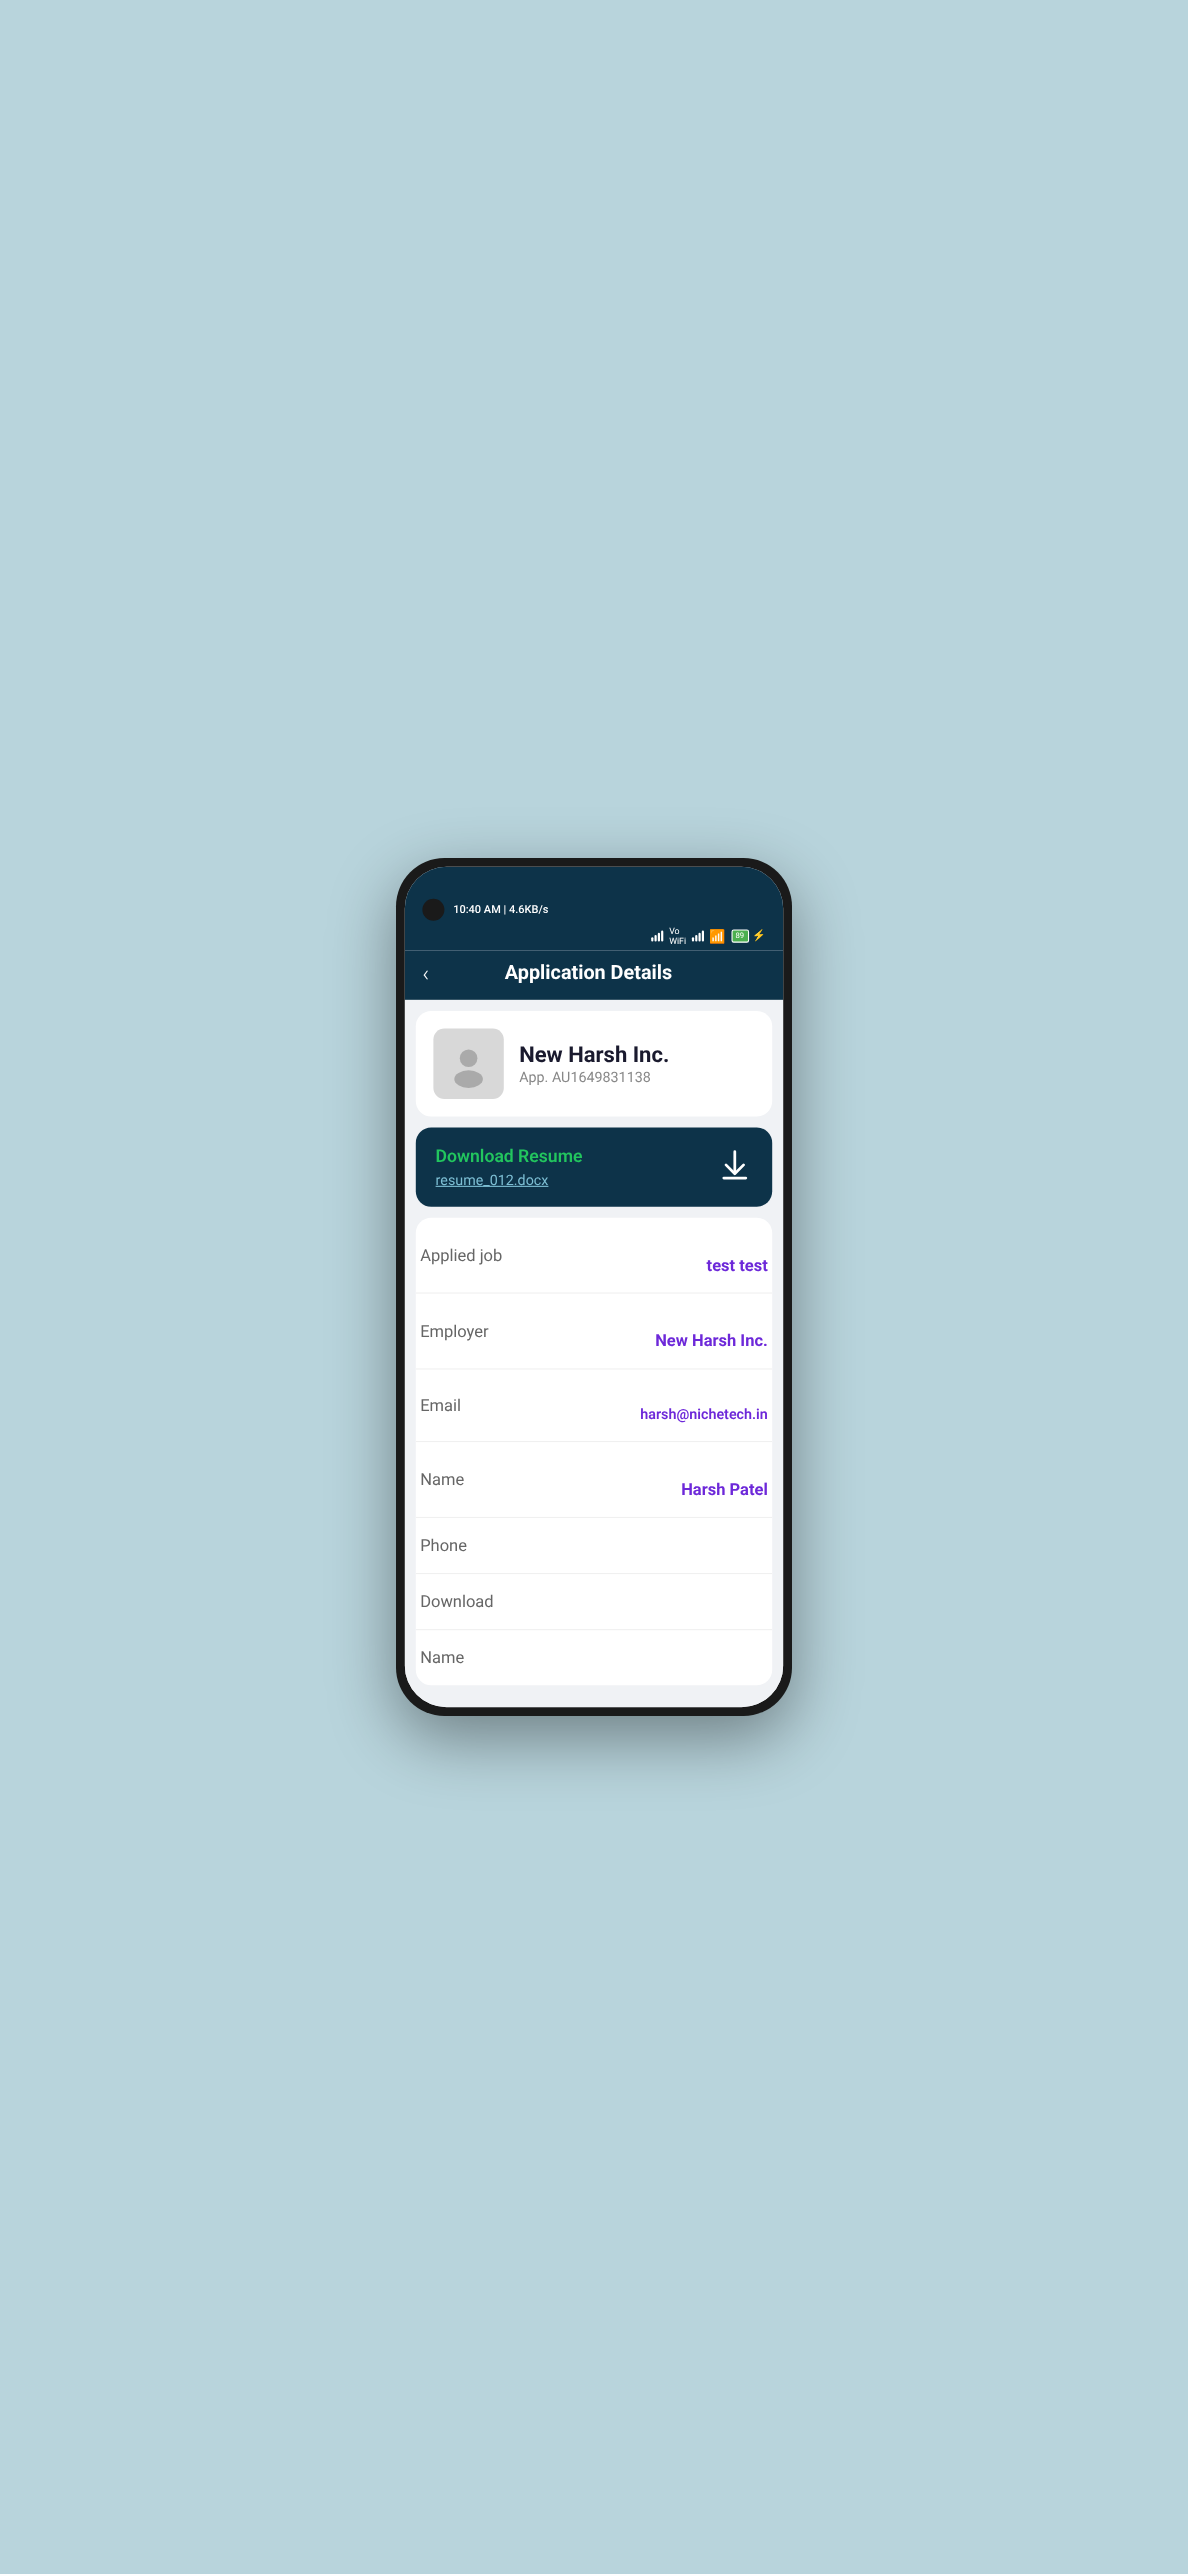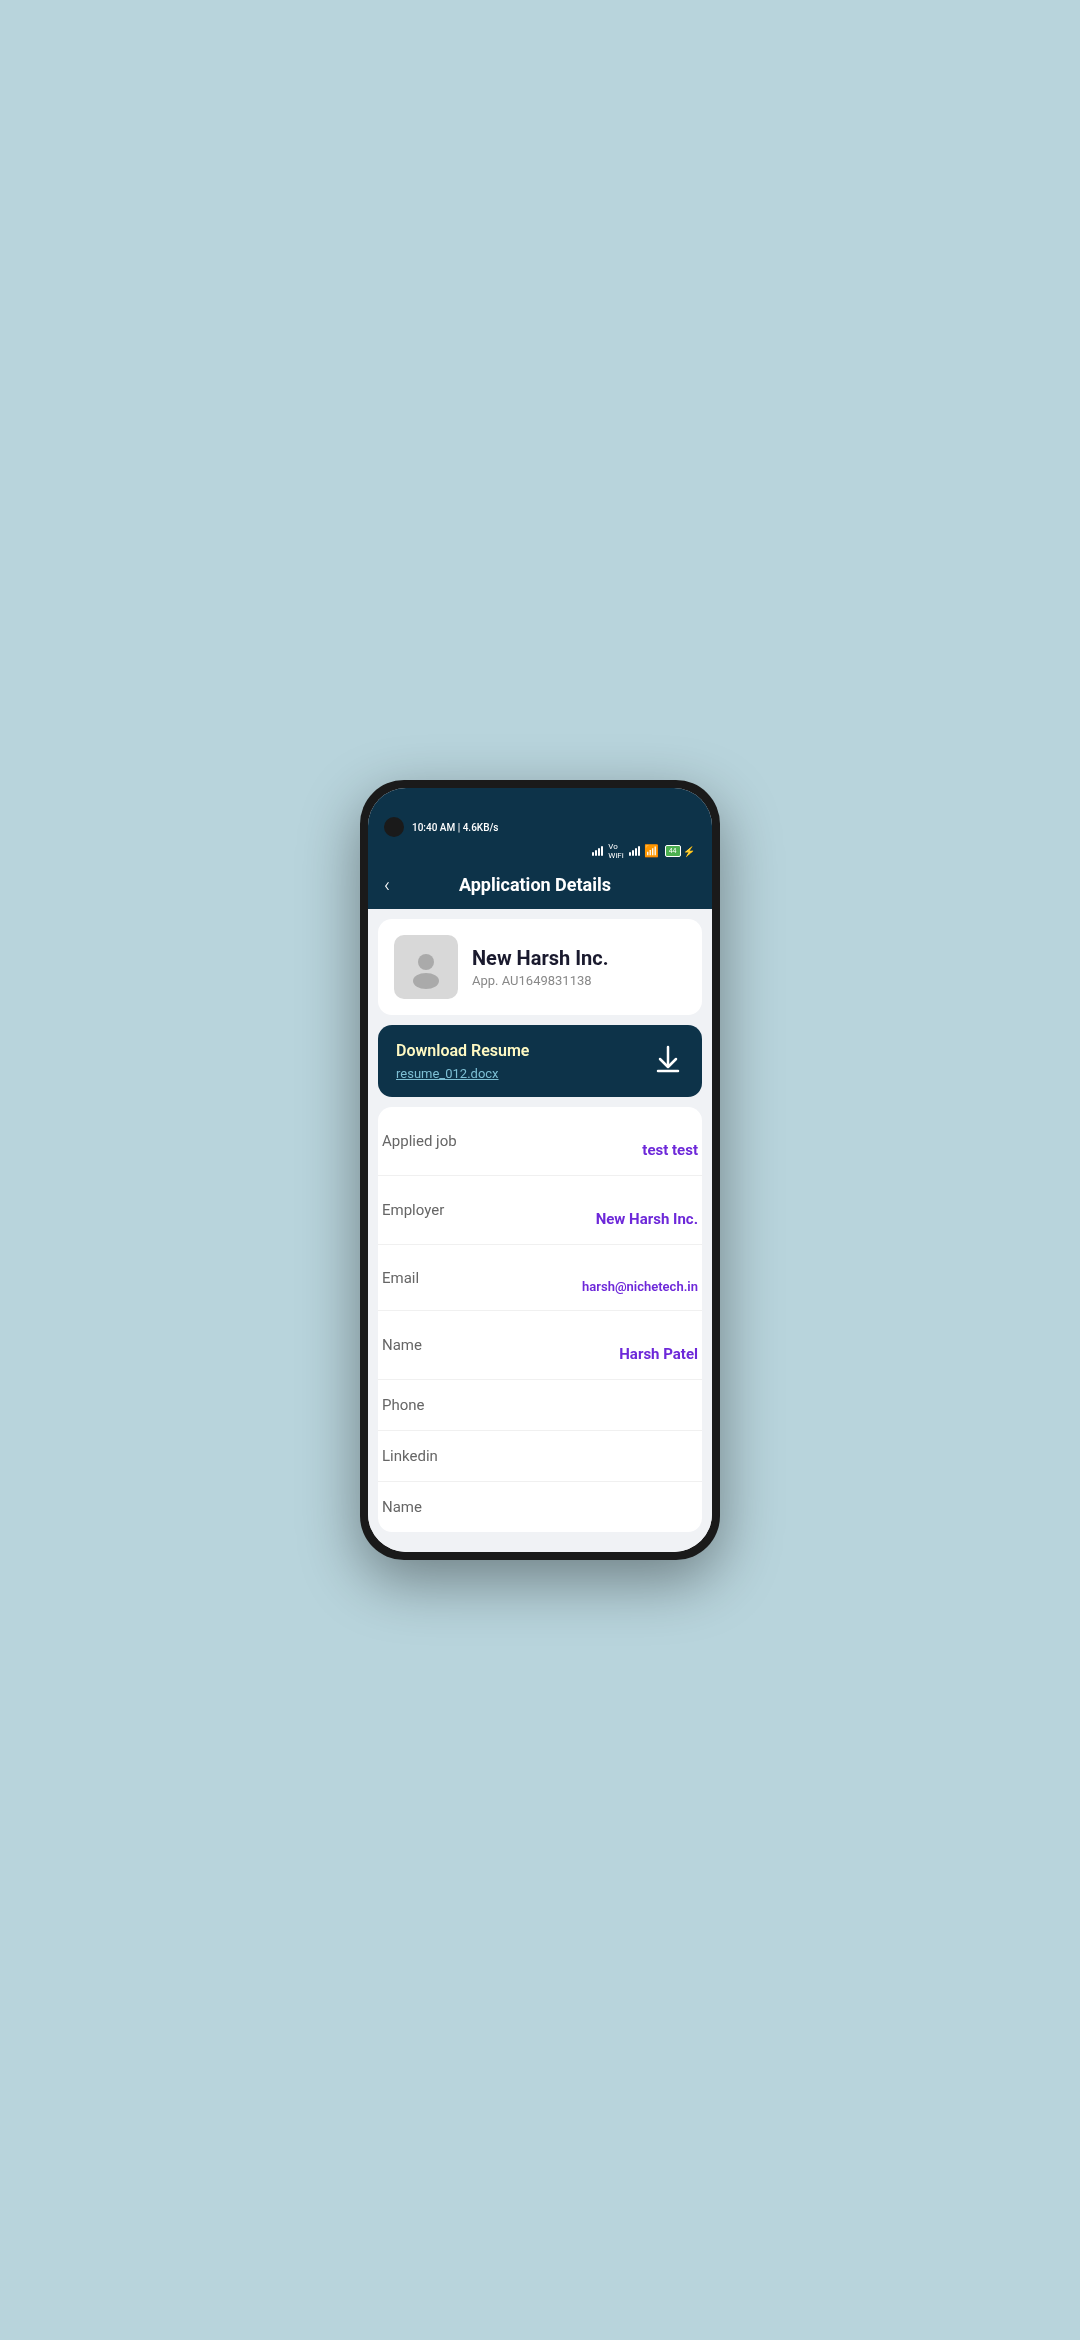--- a/index.html
+++ b/index.html
@@ -185,21 +185,21 @@
       cursor: pointer;
     }
 
     .download-text-area {
       display: flex;
       flex-direction: column;
       gap: 6px;
     }
 
     .download-label {
-      color: #fef9c3;
+      color: #22c55e;
       font-size: 16px;
       font-weight: 600;
     }
 
     .download-filename {
       color: #7dbfd4;
       font-size: 13px;
       text-decoration: underline;
     }
 
@@ -274,21 +274,21 @@
         </div>
         <span style="color:#fff;font-size:8px;margin:0 2px;">Vo<br>WiFi</span>
         <div class="signal-bars">
           <div class="signal-bar" style="height:4px;"></div>
           <div class="signal-bar" style="height:6px;"></div>
           <div class="signal-bar" style="height:8px;"></div>
           <div class="signal-bar" style="height:10px;"></div>
         </div>
         <span style="color:#fff;font-size:12px;margin:0 2px;">📶</span>
         <div class="battery">
-          <span>44</span>
+          <span>89</span>
         </div>
         <span style="color:#fff;font-size:10px;">⚡</span>
       </div>
     </div>
 
     <div class="nav-bar">
       <span class="back-btn">‹</span>
       <span class="nav-title">Application Details</span>
     </div>
 
@@ -342,21 +342,21 @@
           <span class="info-label">Name</span>
           <span class="info-value">Harsh Patel</span>
         </div>
 
         <div class="info-row">
           <span class="info-label">Phone</span>
           <span class="info-value"></span>
         </div>
 
         <div class="info-row">
-          <span class="info-label">Linkedin</span>
+          <span class="info-label">Download</span>
           <span class="info-value"></span>
         </div>
 
         <div class="info-row">
           <span class="info-label">Name</span>
           <span class="info-value"></span>
         </div>
 
 
       </div>

